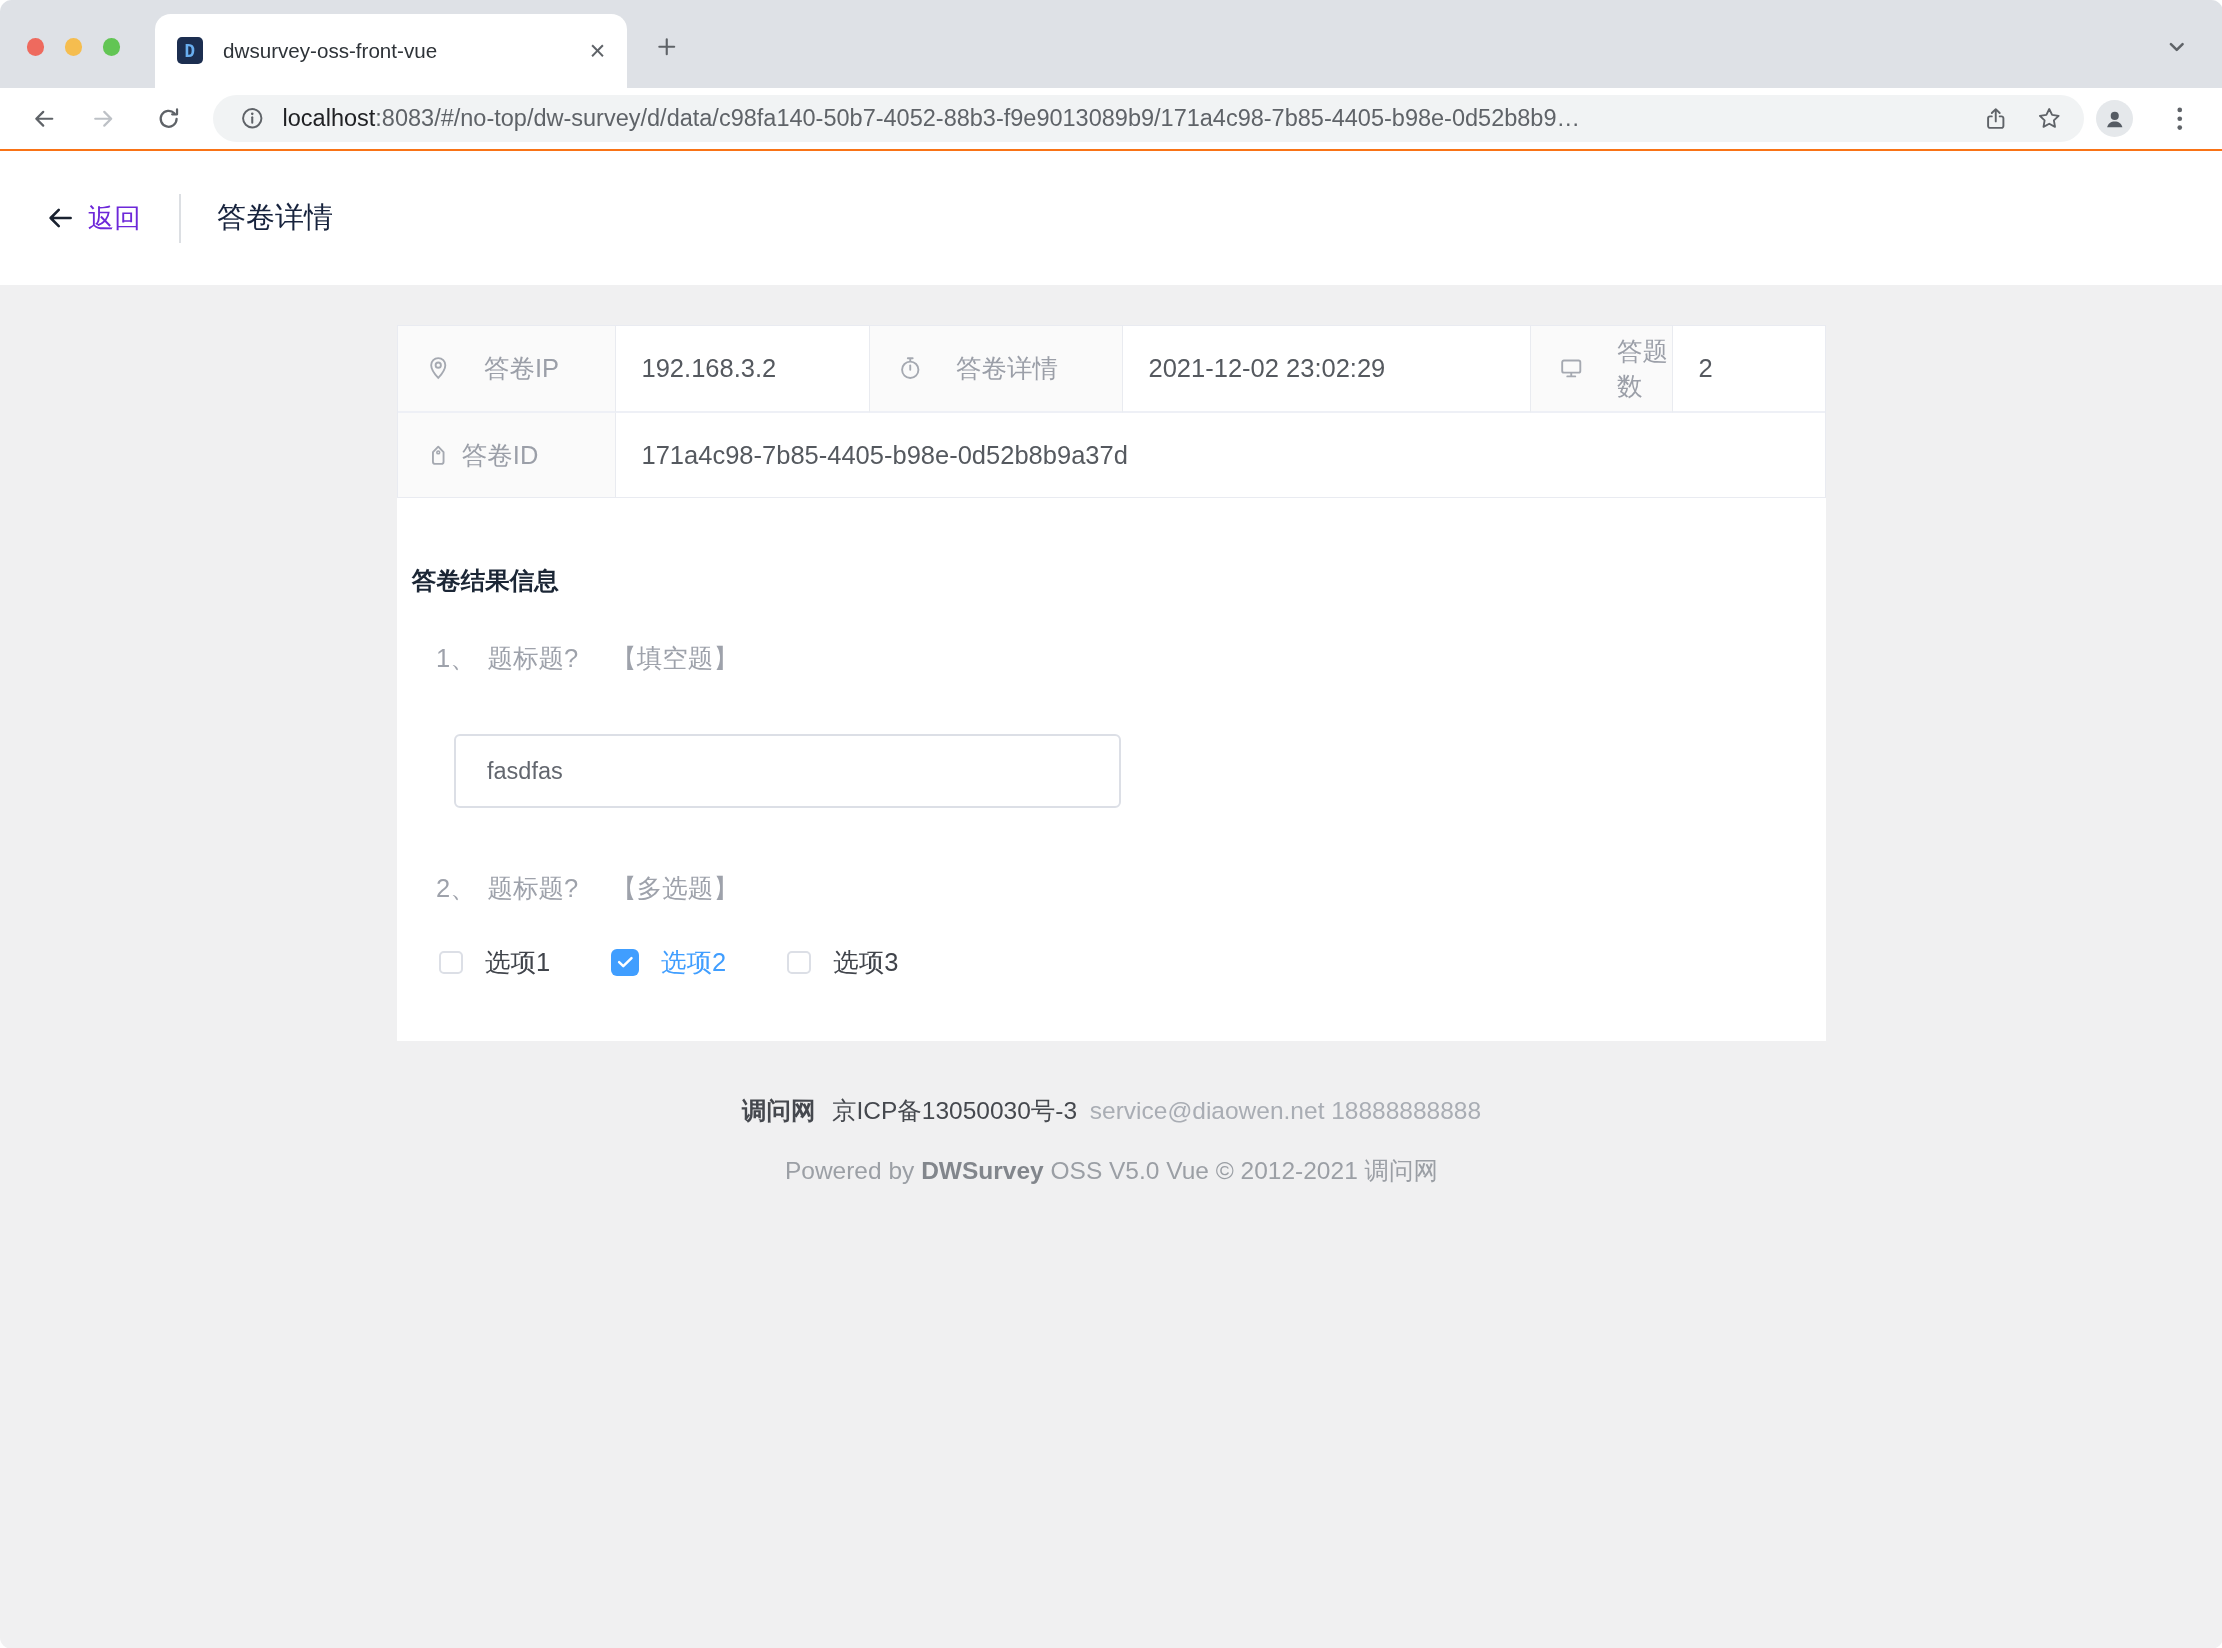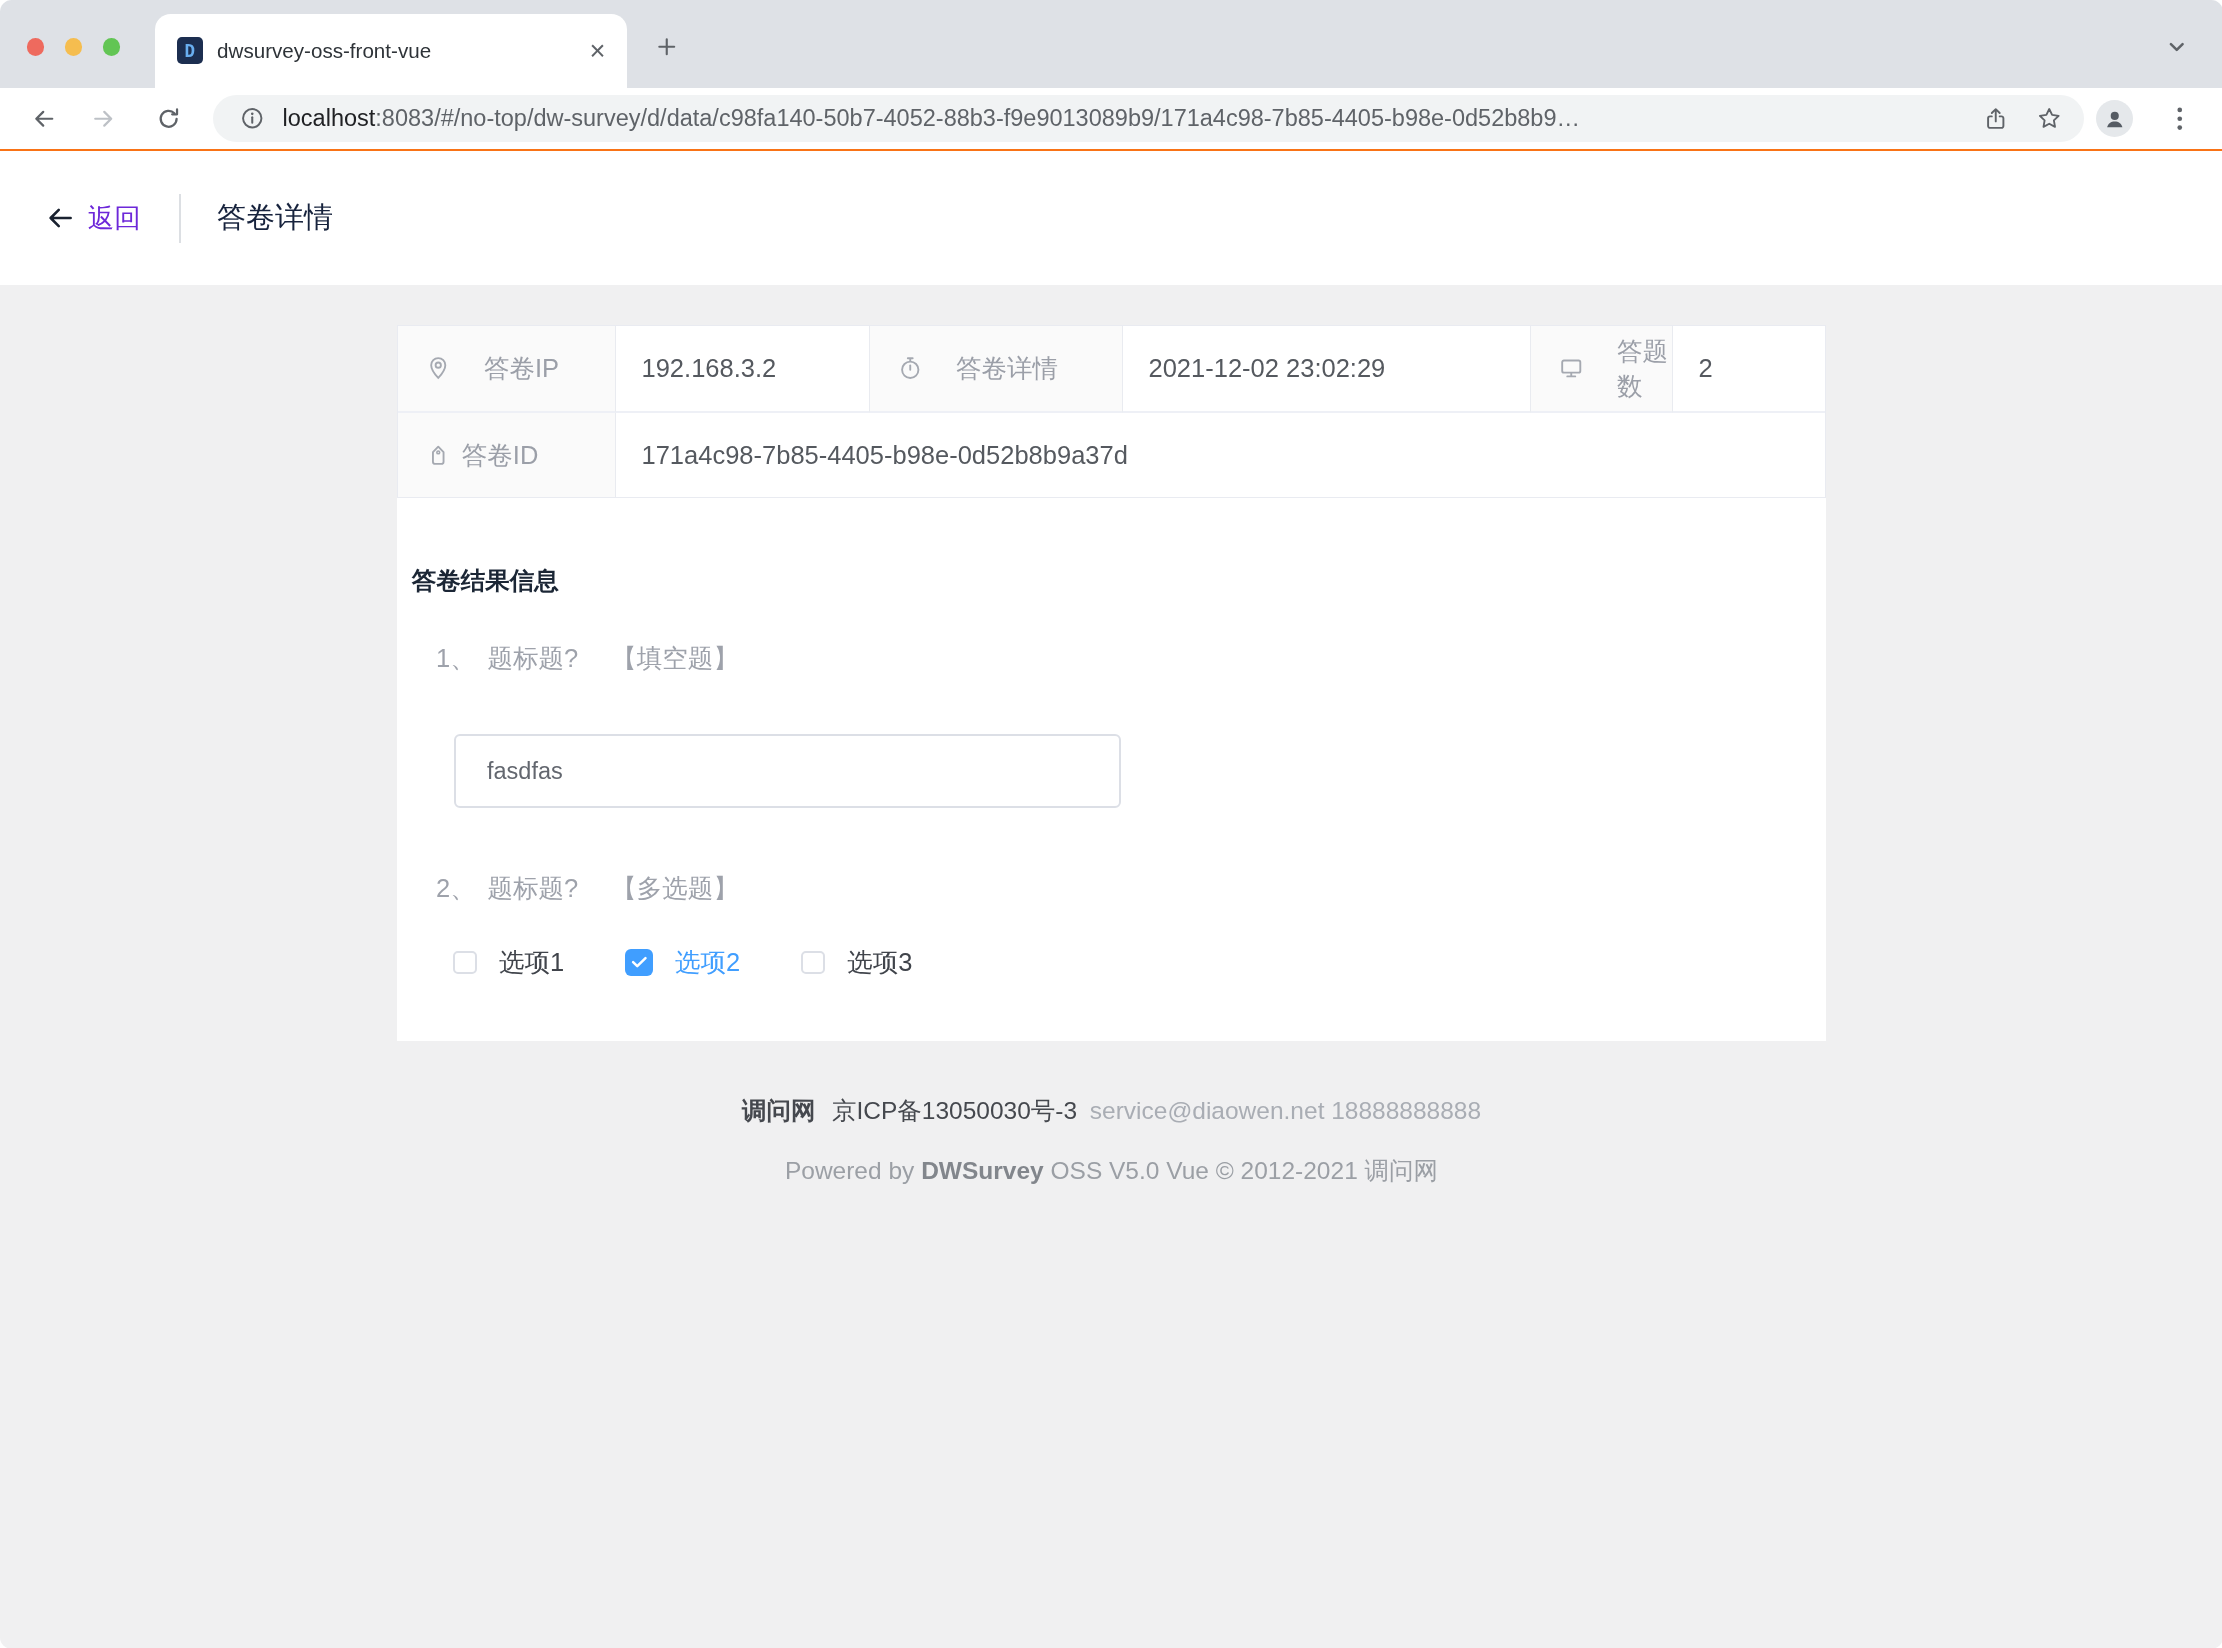--- a/index.html
+++ b/index.html
@@ -11,21 +11,21 @@
   .lights{position:absolute;left:26.5px;top:38px;display:flex;gap:20.6px;}
   .light{width:17.6px;height:17.6px;border-radius:50%;}
   .light.red{background:#EE6A5E;}
   .light.yellow{background:#F5BD4F;}
   .light.green{background:#62C554;}
   .tab{position:absolute;left:155px;top:13.7px;width:472px;height:74px;background:#fff;
        border-radius:15.7px 15.7px 0 0;display:flex;align-items:center;padding:0 21.6px;box-sizing:border-box;}
   .favicon{width:26.5px;height:26.5px;border-radius:4.9px;background:#1C2E50;display:flex;align-items:center;
            justify-content:center;font-family:"DejaVu Sans Mono",monospace;font-weight:bold;
            font-size:17.6px;color:#69AEEF;flex:0 0 auto;}
-  .tab-title{margin-left:14px;font-size:20.6px;color:#2E3338;white-space:nowrap;overflow:hidden;}
+  .tab-title{margin-left:20px;font-size:20.6px;color:#2E3338;white-space:nowrap;overflow:hidden;}
   .tab-close{margin-left:auto;font-size:27.4px;color:#5F6368;line-height:1;cursor:pointer;}
   .newtab{position:absolute;left:650px;top:30px;width:33px;height:33px;display:flex;align-items:center;justify-content:center;}
   .strip-chevron{position:absolute;right:33px;top:33px;width:26.5px;height:26.5px;display:flex;align-items:center;justify-content:center;}
 
   
   .toolbar{position:relative;height:61px;background:#fff;border-bottom:2px solid #f97316;box-sizing:content-box;}
   .navicon{position:absolute;top:17.6px;width:25.5px;height:25.5px;}
   .nav-back{left:31px;color:#5F6368;}
   .nav-fwd{left:91px;color:#BDC1C6;}
   .nav-reload{left:156px;color:#5F6368;}
@@ -68,21 +68,21 @@
 
   .section-title{position:absolute;left:14.7px;top:239px;font-size:24.5px;font-weight:bold;color:#1B2635;}
   .q-line{position:absolute;left:39px;font-size:25.5px;color:#9EA2AB;white-space:nowrap;}
   .q-line.q1{top:316px;text-align:right;} .q-line.q2{top:546px;}
   .q-title{margin-left:11.8px;} .q-type{margin-left:33px;}
 
   .answer-input{position:absolute;left:57px;top:409px;width:667px;height:74px;border:2px solid #DCDFE6;
                 border-radius:6px;font-size:23.5px;color:#63676F;padding:0 31px;box-sizing:border-box;
                 background:#fff;font-family:inherit;outline:none;}
 
-  .cb-row{position:absolute;left:56px;top:620px;display:flex;align-items:center;}
+  .cb-row{position:absolute;left:42px;top:620px;display:flex;align-items:center;}
   .cb-item{display:flex;align-items:center;margin-right:61px;cursor:pointer;}
   .cb-box{width:23.5px;height:23.5px;border:2px solid #DCDFE6;border-radius:4.9px;background:#fff;box-sizing:border-box;}
   .cb-item.checked .cb-box{width:27.4px;height:27.4px;border:none;background:#409EFF;border-radius:5.9px;
                            display:flex;align-items:center;justify-content:center;}
   .cb-label{margin-left:22.5px;font-size:25.5px;color:#40444B;}
   .cb-item.checked .cb-label{color:#409EFF;}
 
   .footer-1{margin-top:53px;text-align:center;font-size:24.5px;color:#45484E;}
   .f-site{font-weight:bold;}
   .f-icp{margin-left:9.8px;}

